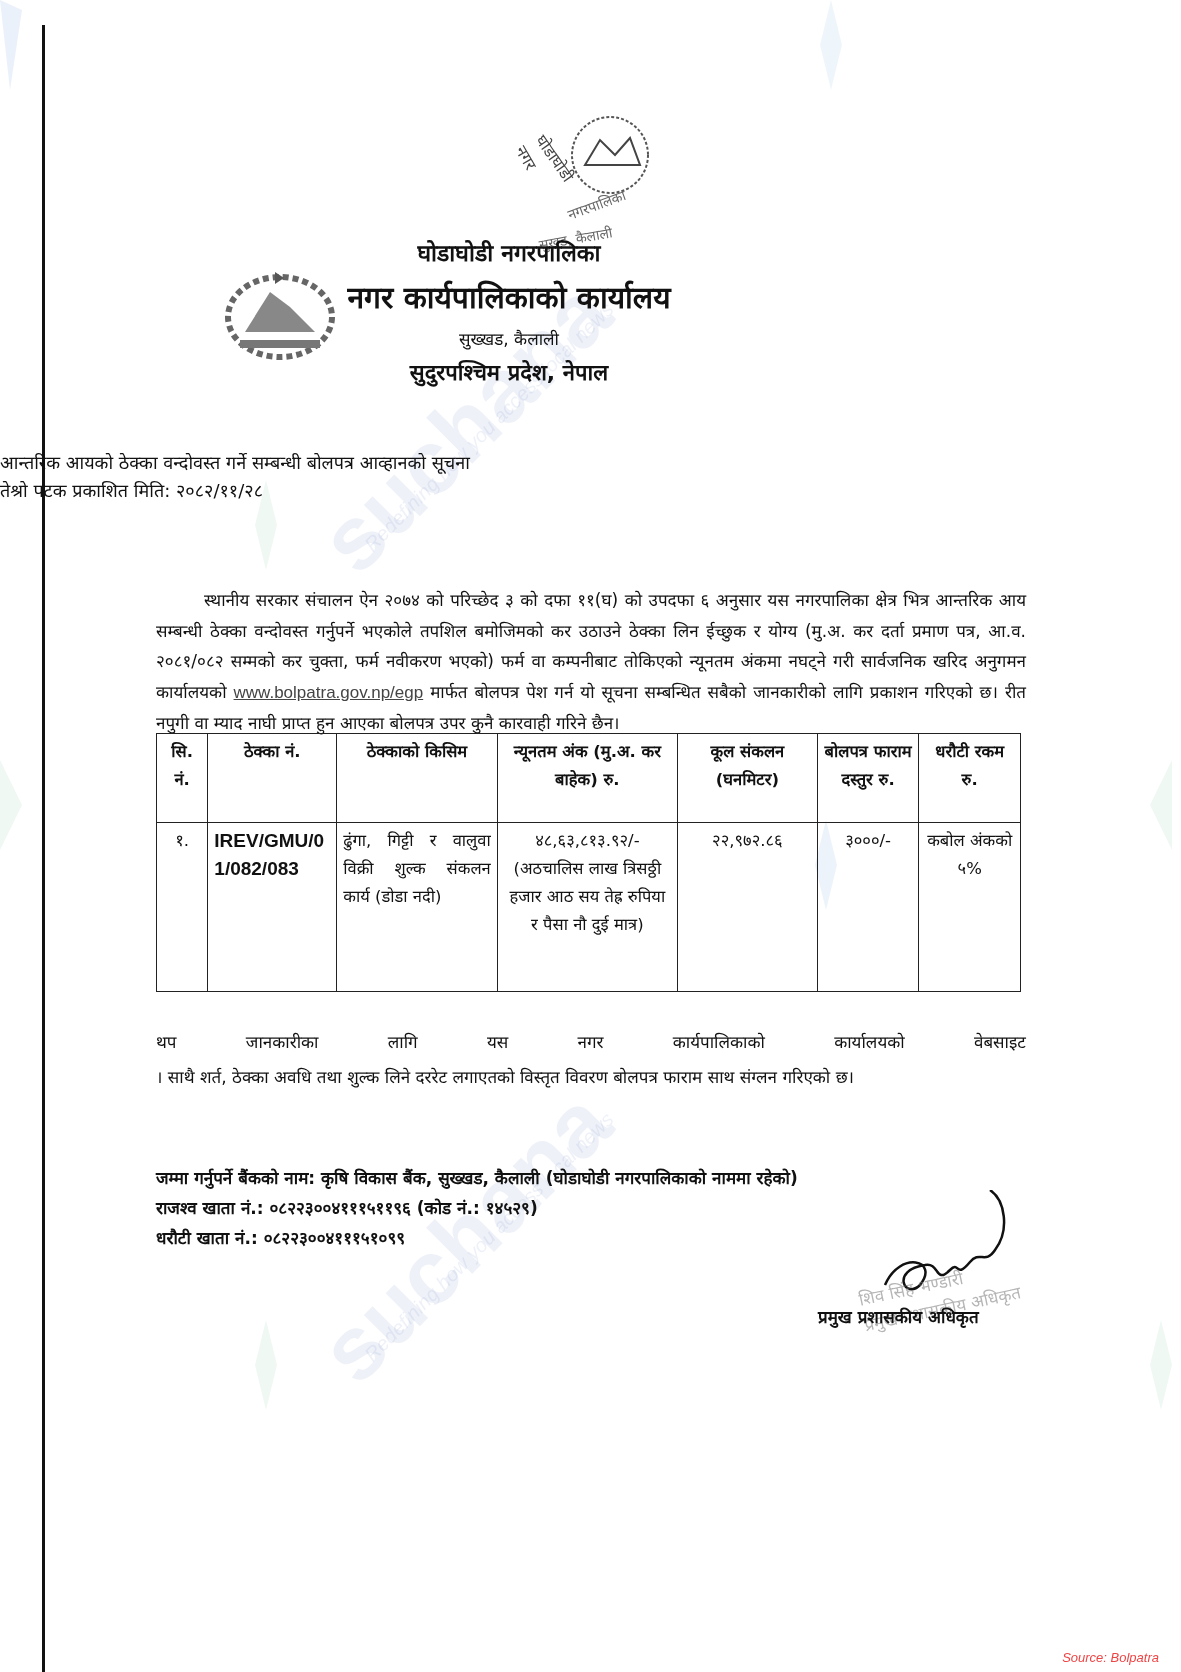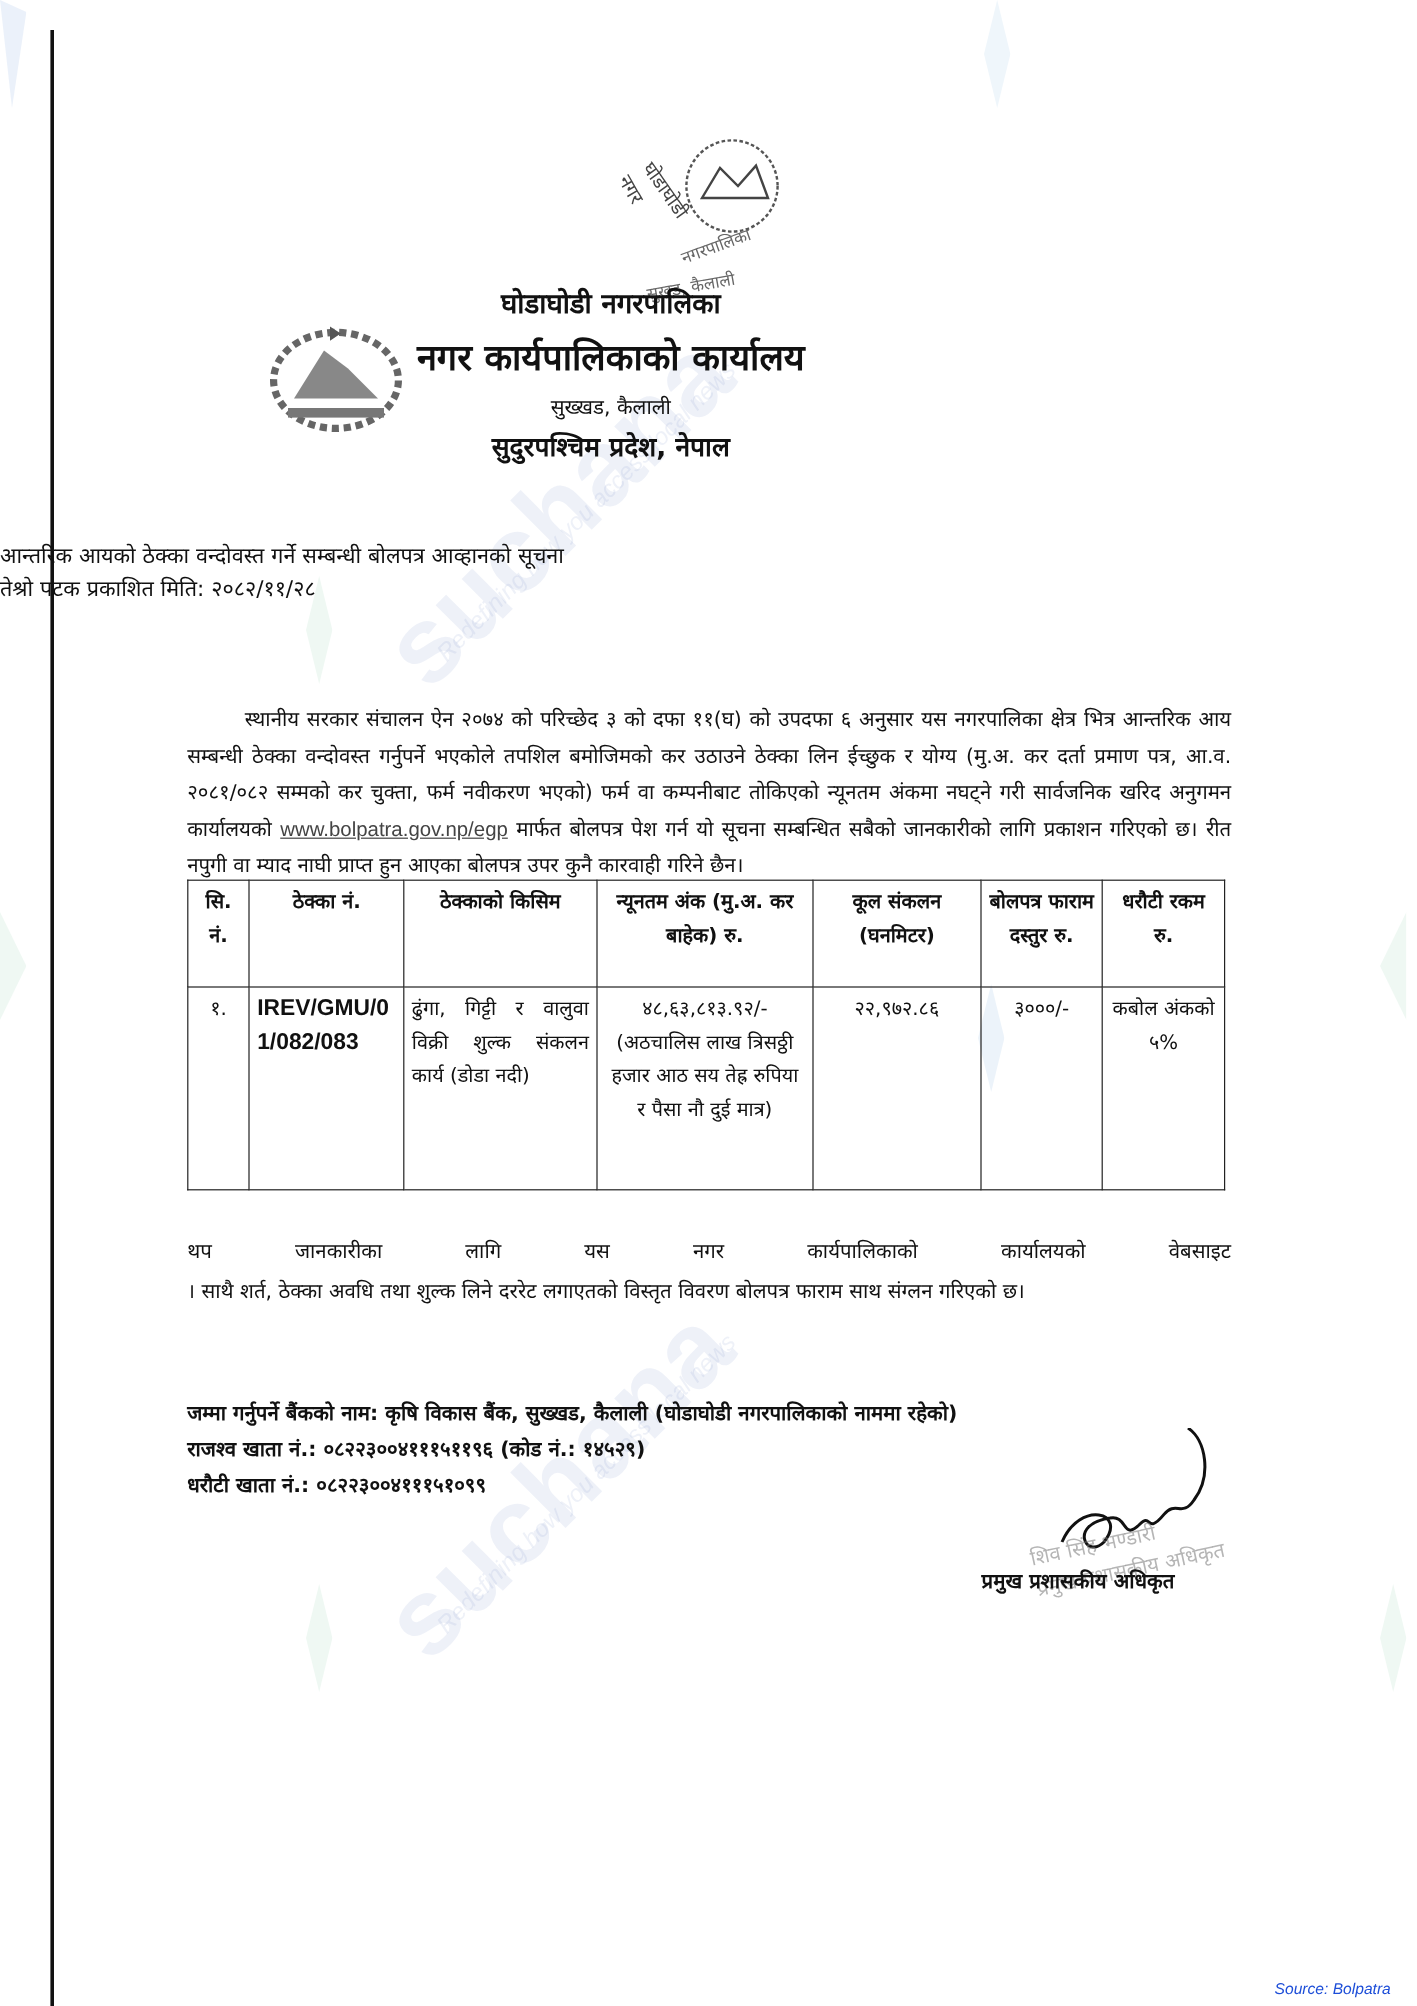--- a/index.html
+++ b/index.html
@@ -39,21 +39,21 @@
   .code { font-family: "Liberation Sans", sans-serif; font-weight: bold; font-size: 19px; line-height: 32px; }
 
   .more { position: absolute; left: 156px; top: 1026px; width: 870px; font-size: 17px; line-height: 34px; }
   .spread { display: flex; justify-content: space-between; font-family: Liberation Serif, serif; }
   .bank { position: absolute; left: 156px; top: 1163px; width: 900px; font-size: 17px; line-height: 30px; font-weight: bold; }
 
   .signature { position: absolute; left: 880px; top: 1190px; width: 150px; height: 110px; }
   .sign-title { position: absolute; left: 818px; top: 1305px; font-size: 17px; font-weight: bold; }
   .stamp-bottom { position: absolute; left: 860px; top: 1270px; font-size: 17px; color: rgba(120,120,120,0.55); transform: rotate(-12deg); line-height: 26px; }
 
-  .source { position: absolute; right: 22px; top: 1650px; font-family: "Liberation Sans", sans-serif; font-style: italic; font-size: 13px; color: #1d4ed8; }
+  .source { position: absolute; right: 22px; top: 1650px; font-family: "Liberation Sans", sans-serif; font-style: italic; font-size: 13px; color: #ef4444; }
 </style>
 </head>
 <body>
 
 <div class="margin-line"></div>
 
 <div class="wm wm-big" style="left:300px; top:520px;">suchana</div>
 <div class="wm wm-sub" style="left:360px; top:540px;">Redefining how you access local news</div>
 <div class="wm wm-big" style="left:300px; top:1330px;">suchana</div>
 <div class="wm wm-sub" style="left:360px; top:1350px;">Redefining how you access local news</div>

